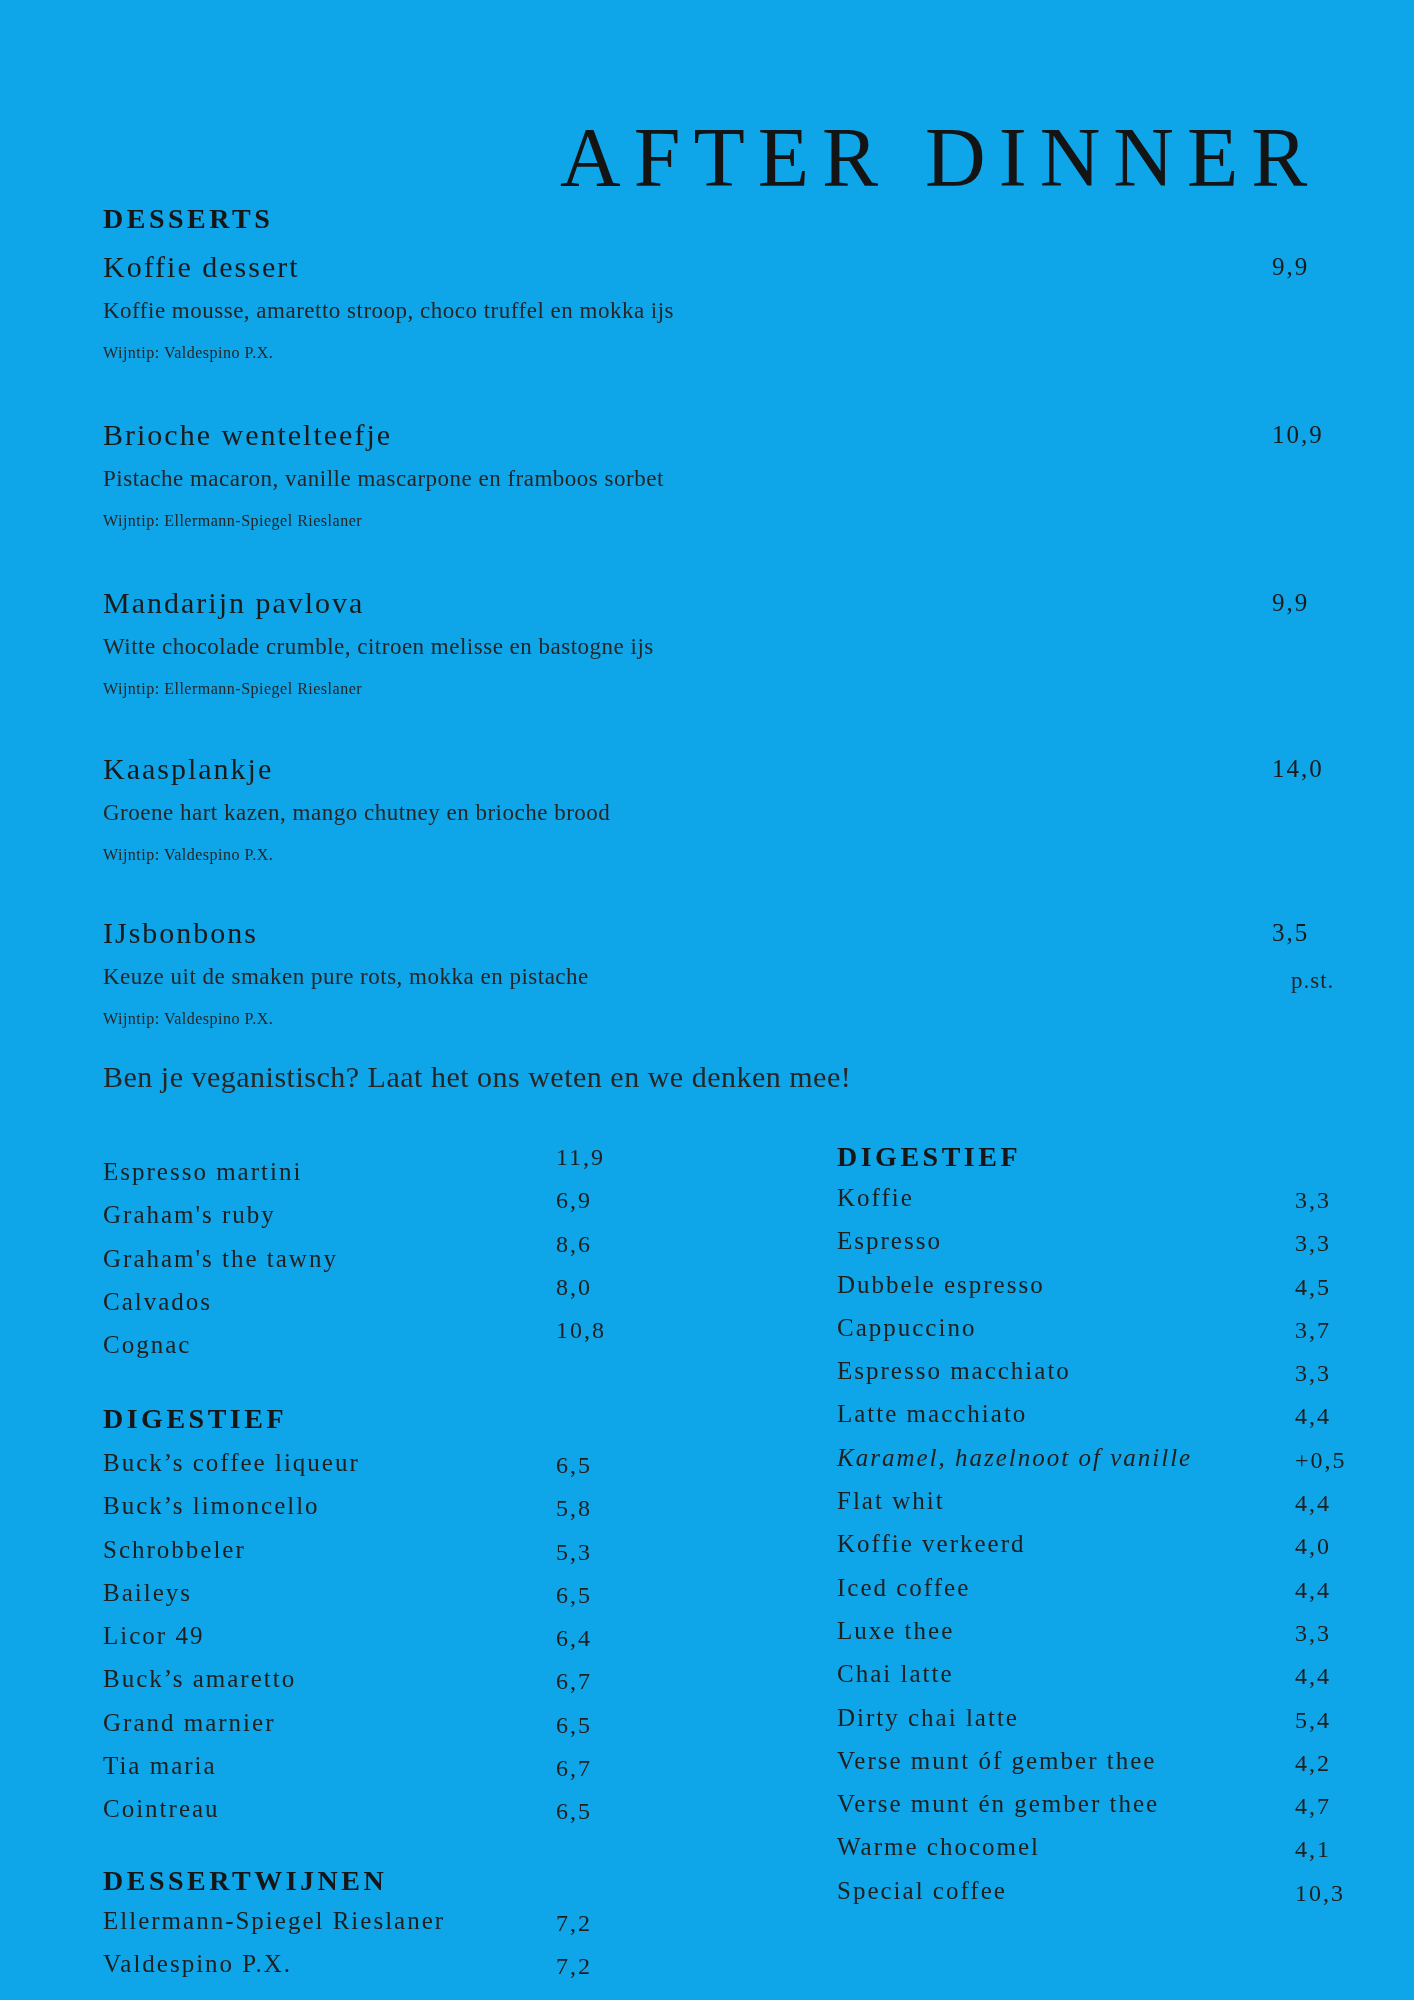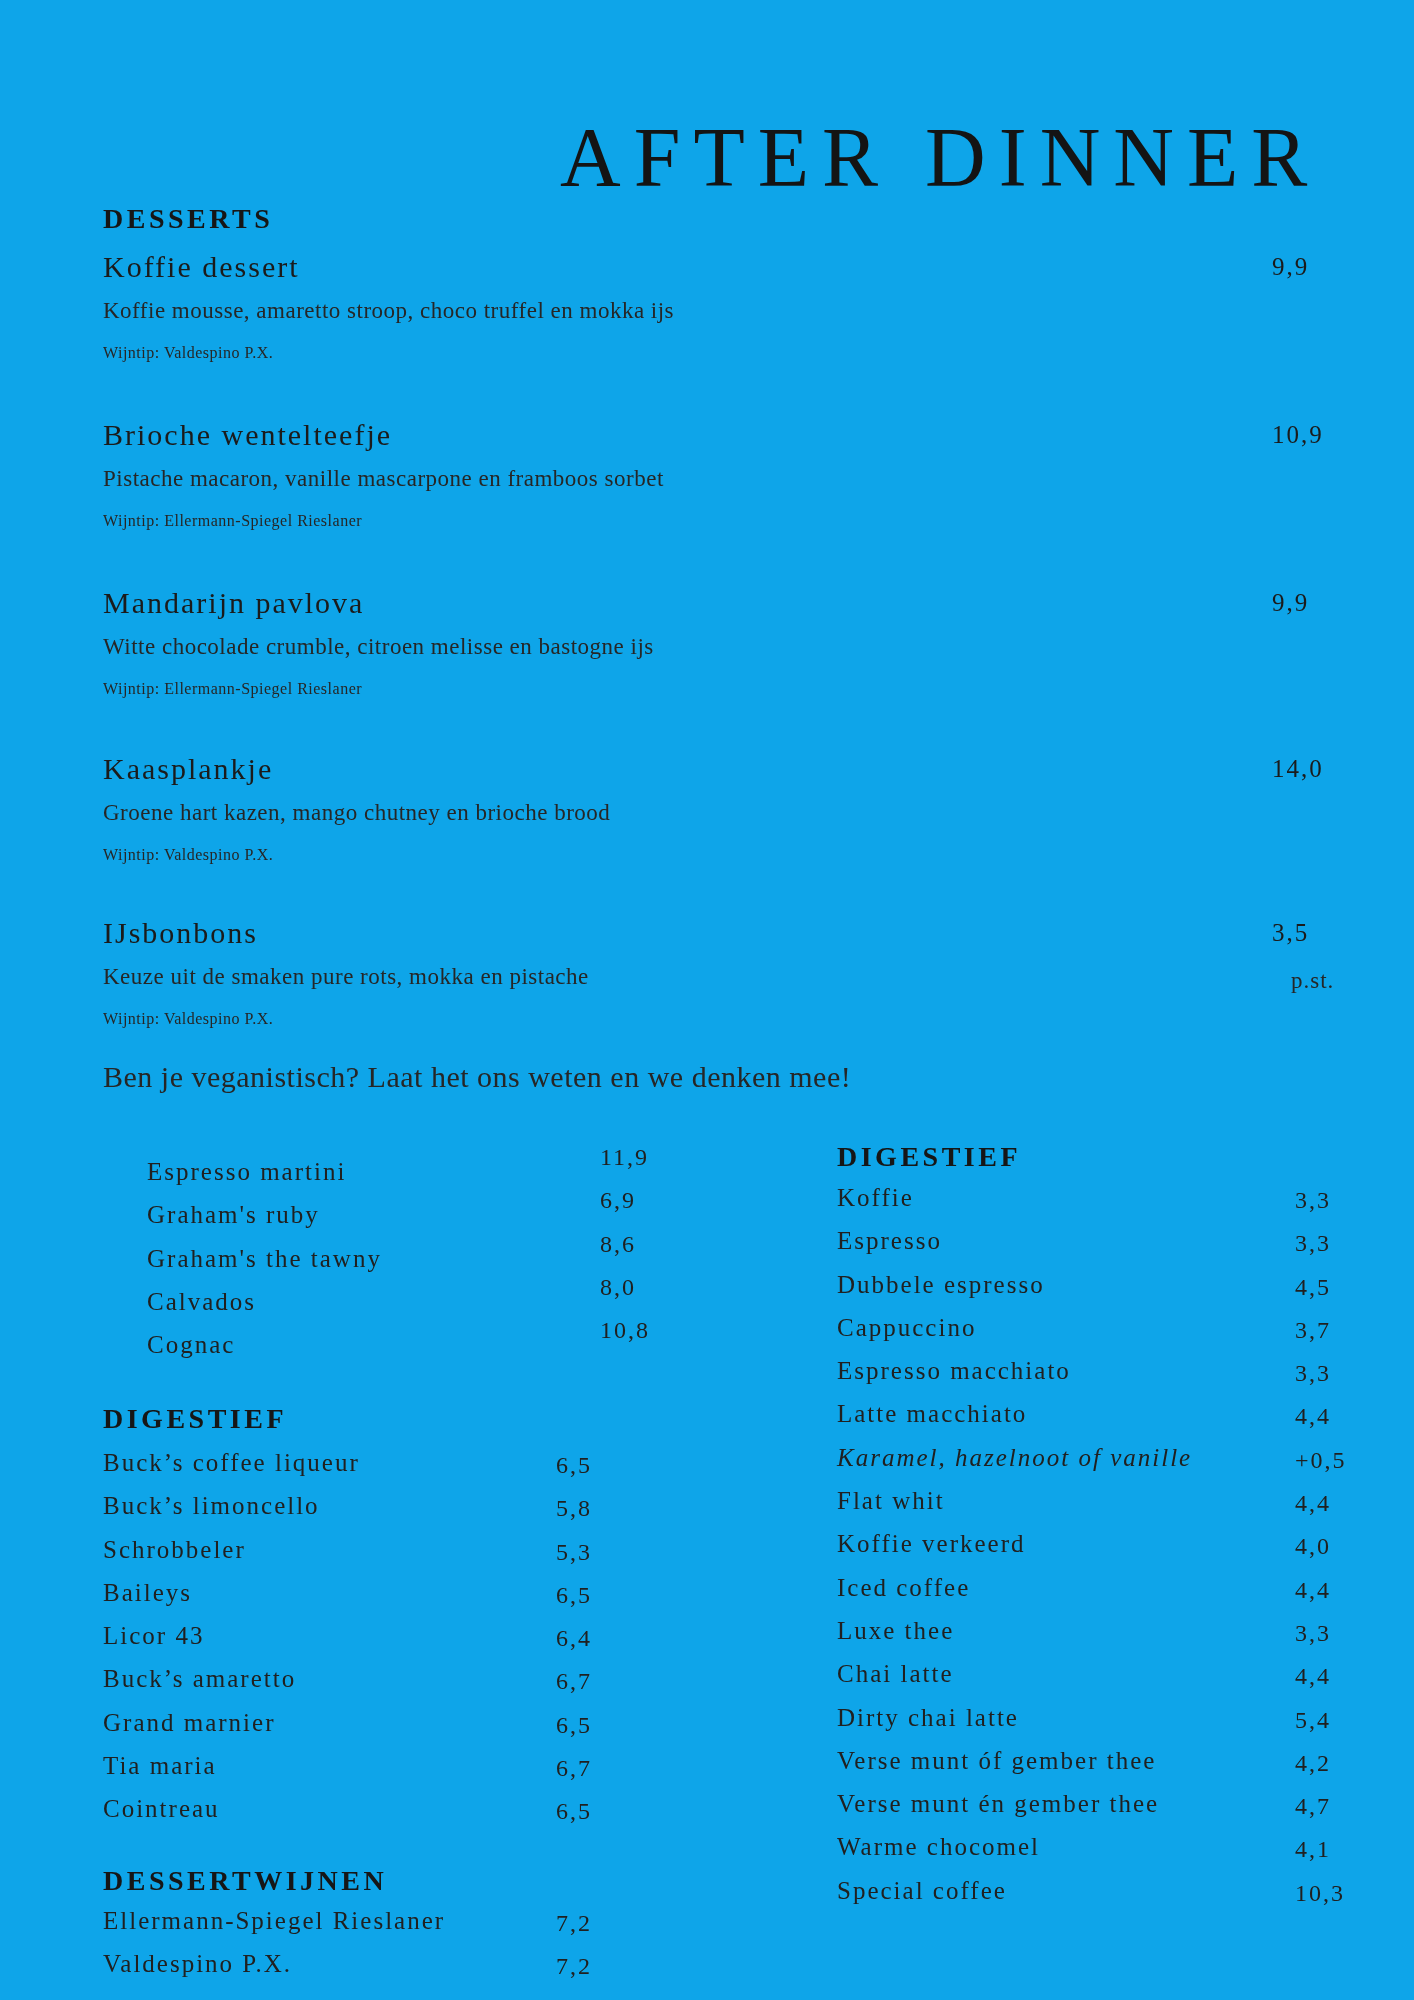--- a/index.html
+++ b/index.html
@@ -110,21 +110,21 @@
   <div class="abs group" style="top:916px;">
     <div class="item-title">IJsbonbons</div>
     <div class="item-price">3,5</div>
     <div class="item-note">p.st.</div>
     <div class="item-desc">Keuze uit de smaken pure rots, mokka en pistache</div>
     <div class="item-wine">Wijntip: Valdespino P.X.</div>
   </div>
 
   <div class="abs vegan-note">Ben je veganistisch? Laat het ons weten en we denken mee!</div>
 
-  <div class="abs list left-list lift" style="left:103px;top:1158px;margin-left:44px;">
+  <div class="abs list left-list lift" style="left:103px;top:1158px;">
     <div class="row">
       <span class="nm">Espresso martini</span>
       <span class="pr">11,9</span>
     </div>
     <div class="row">
       <span class="nm">Graham's ruby</span>
       <span class="pr">6,9</span>
     </div>
     <div class="row">
       <span class="nm">Graham's the tawny</span>
@@ -153,21 +153,21 @@
     </div>
     <div class="row">
       <span class="nm">Schrobbeler</span>
       <span class="pr">5,3</span>
     </div>
     <div class="row">
       <span class="nm">Baileys</span>
       <span class="pr">6,5</span>
     </div>
     <div class="row">
-      <span class="nm">Licor 43</span>
+      <span class="nm">Licor 49</span>
       <span class="pr">6,4</span>
     </div>
     <div class="row">
       <span class="nm">Buck’s amaretto</span>
       <span class="pr">6,7</span>
     </div>
     <div class="row">
       <span class="nm">Grand marnier</span>
       <span class="pr">6,5</span>
     </div>

